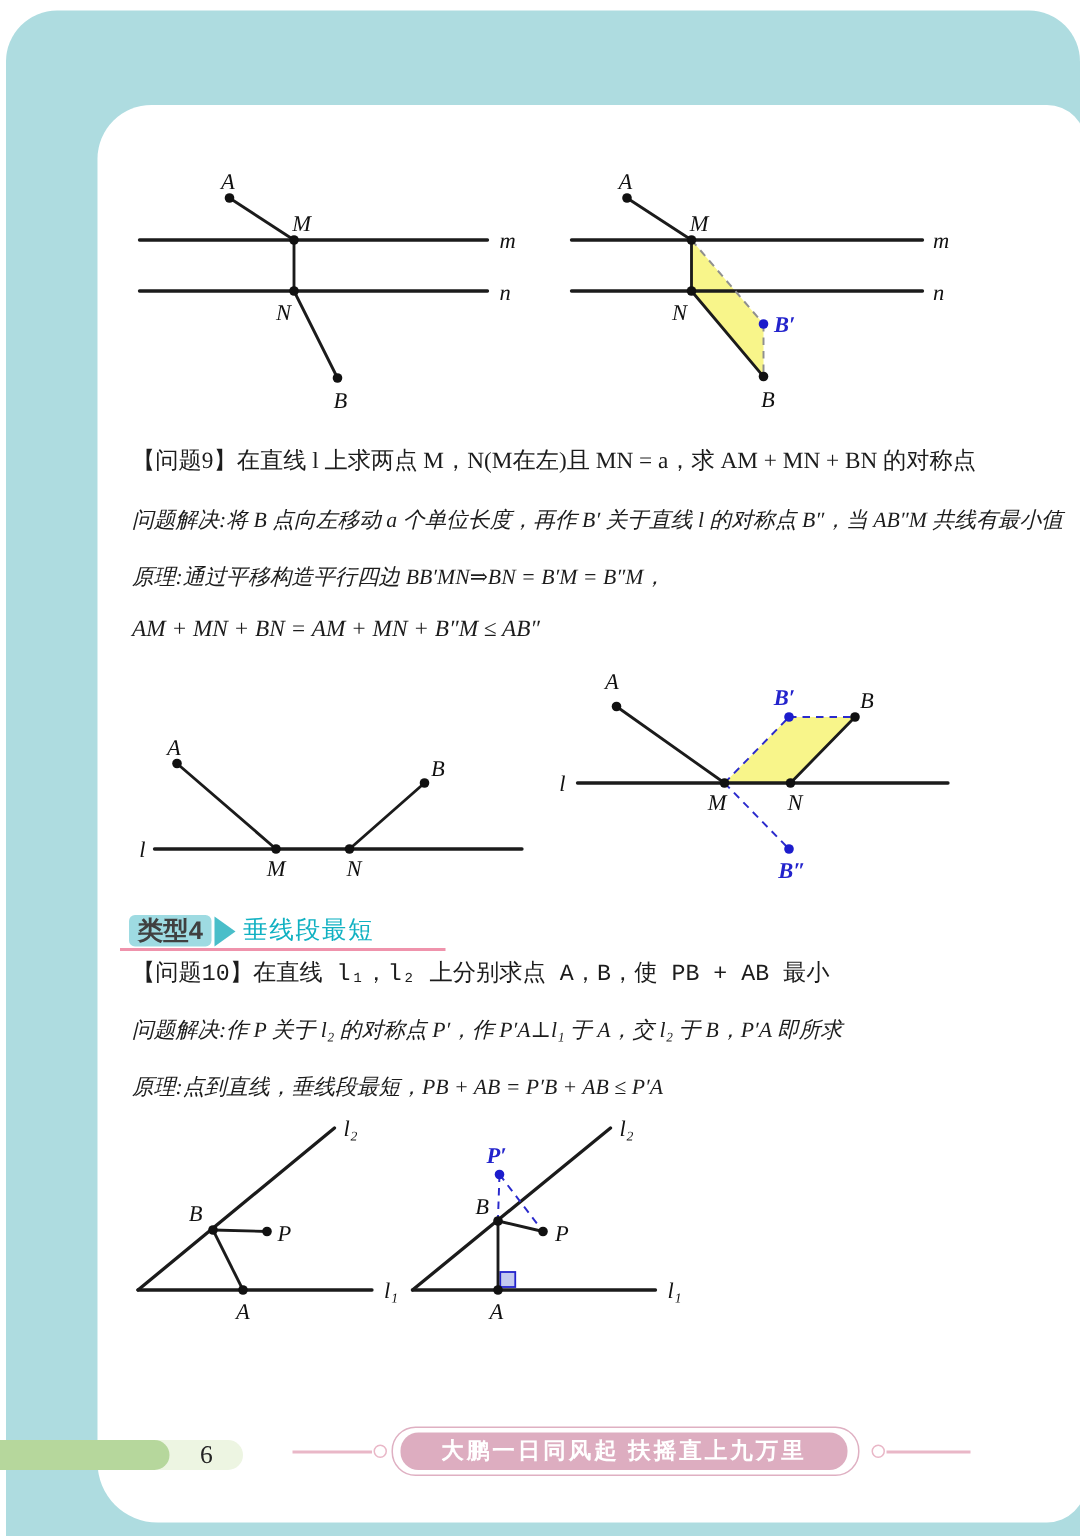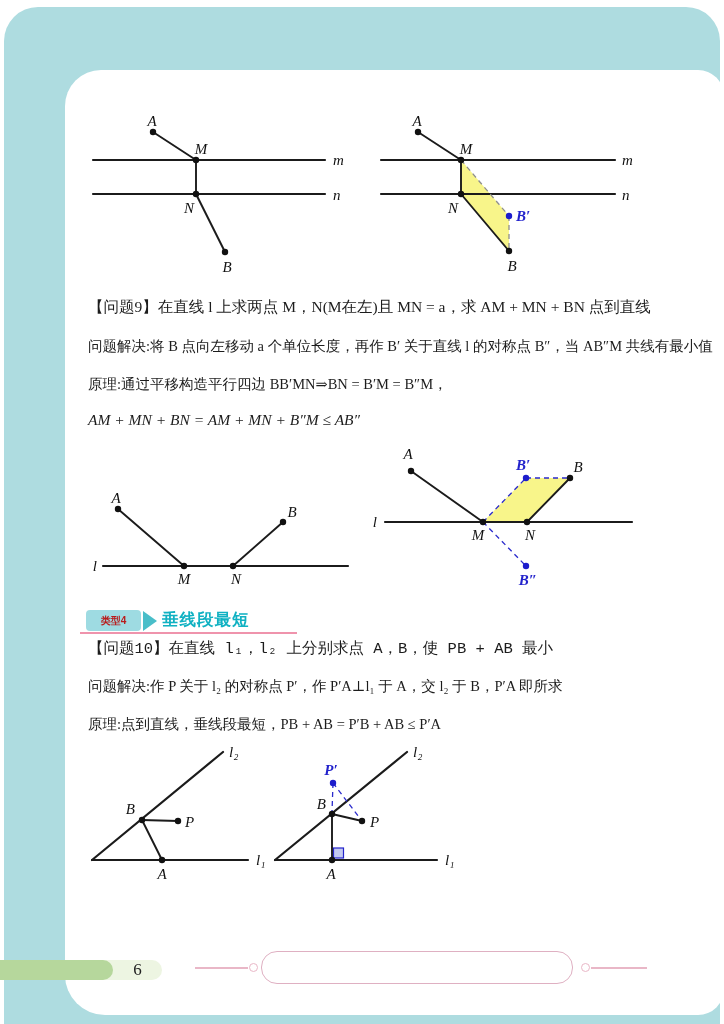--- a/index.html
+++ b/index.html
@@ -4,31 +4,31 @@
 <style>
   html,body{margin:0;padding:0;background:#ffffff;}
   #canvas{position:relative;width:724px;height:1024px;background:#ffffff;overflow:hidden;
           font-family:"Liberation Serif","DejaVu Serif",serif;}
   #frame{position:absolute;left:4px;top:7px;width:716px;height:1017px;
          background:#aedce0;border-radius:34px 34px 0 0;}
   #content{position:absolute;left:65px;top:70px;width:659px;height:945px;
            background:#ffffff;border-radius:36px 26px 26px 40px;}
   .tl{position:absolute;left:88px;white-space:nowrap;color:#1c1c1c;}
   .stmt{font-size:15.5px;}
-  .kai{font-size:14.5px;text-align:center;}
+  .kai{font-size:14.5px;font-style:italic;text-align:center;}
   .math{font-size:15.5px;font-style:italic;}
   
   #type4-badge{position:absolute;left:86px;top:610px;width:55px;height:21px;
                background:#9edbe2;border-radius:4px;display:flex;align-items:center;justify-content:center;}
-  #type4-badge span{color:#b91c1c;font-size:10px;font-weight:bold;
+  #type4-badge span{color:#404040;font-size:17px;font-weight:bold;
                     font-family:"Liberation Sans","DejaVu Sans",sans-serif;}
   #type4-arrow{position:absolute;left:143px;top:611px;width:0;height:0;
                border-top:10px solid transparent;border-bottom:10px solid transparent;
                border-left:14px solid #49bec9;}
-  #type4-title{position:absolute;left:162px;top:609px;font-size:16.5px;font-weight:bold;color:#10b1c2;
+  #type4-title{position:absolute;left:162px;top:609px;font-size:16.5px;font-weight:normal;color:#10b1c2;
                font-family:"Liberation Sans","DejaVu Sans",sans-serif;letter-spacing:1px;white-space:nowrap;}
   #title-underline{position:absolute;left:80px;top:632px;width:217px;height:2px;background:#ef93ac;}
   
   #diagrams{position:absolute;left:0;top:0;}
   .dl{font-family:"Liberation Serif","DejaVu Serif",serif;font-style:italic;font-size:15px;fill:#111111;}
   .dlb{font-family:"Liberation Serif","DejaVu Serif",serif;font-style:italic;font-weight:bold;
        font-size:15px;fill:#2323cc;}
   .mainline{stroke:#1b1b1b;stroke-width:2.2;stroke-linecap:round;}
   .seg{stroke:#1b1b1b;stroke-width:1.9;stroke-linecap:round;}
   .dashg{stroke:#8f8f8f;stroke-width:1.3;stroke-dasharray:5 4;fill:none;}
@@ -169,21 +169,21 @@
       <circle class="dotb" cx="333" cy="783" r="3.2"></circle>
       <text class="dl" x="326" y="809" text-anchor="end">B</text>
       <text class="dl" x="370" y="827" text-anchor="start">P</text>
       <text class="dlb" x="331" y="775" text-anchor="middle">P′</text>
       <text class="dl" x="331" y="879" text-anchor="middle">A</text>
       <text class="dl" x="413" y="757" text-anchor="start">l₂</text>
       <text class="dl" x="445" y="865" text-anchor="start">l₁</text>
     </g>
   </svg>
 
-  <div class="tl stmt" style="top:297px;">【问题9】在直线 l 上求两点 M，N(M在左)且 MN = a，求 AM + MN + BN 点到直线</div>
+  <div class="tl stmt" style="top:297px;">【问题9】在直线 l 上求两点 M，N(M在左)且 MN = a，求 AM + MN + BN 的对称点</div>
   <div class="tl kai" style="top:337px;">问题解决:将 B 点向左移动 a 个单位长度，再作 B′ 关于直线 l 的对称点 B″，当 AB″M 共线有最小值</div>
   <div class="tl kai" style="top:375px;">原理:通过平移构造平行四边 BB′MN⇒BN = B′M = B″M，</div>
   <div class="tl math" style="top:411px;">AM + MN + BN = AM + MN + B″M ≤ AB″</div>
 
   <div id="type4-badge">
     <span>类型4</span>
   </div>
   <div id="type4-arrow"></div>
   <div id="type4-title">垂线段最短</div>
   <div id="title-underline"></div>
@@ -192,15 +192,18 @@
   <div class="tl kai" style="top:715px;">原理:点到直线，垂线段最短，PB + AB = P′B + AB ≤ P′A</div>
   <div class="tl kai" style="top:677px;">问题解决:作 P 关于 l₂ 的对称点 P′，作 P′A⊥l₁ 于 A，交 l₂ 于 B，P′A 即所求</div>
 
   <div id="page-pill-light"></div>
   <div id="page-pill-dark"></div>
   <div id="page-number">6</div>
 
   <div class="f-line" style="left:195px;width:53px;"></div>
   <div class="f-circle" style="left:249px;"></div>
   <div id="motto-outer"></div>
+  <div id="motto-inner">
+    <span>大鹏一日同风起 扶摇直上九万里</span>
+  </div>
   <div class="f-circle" style="left:581px;"></div>
   <div class="f-line" style="left:591px;width:56px;"></div>
 </div>
 
 </body></html>

